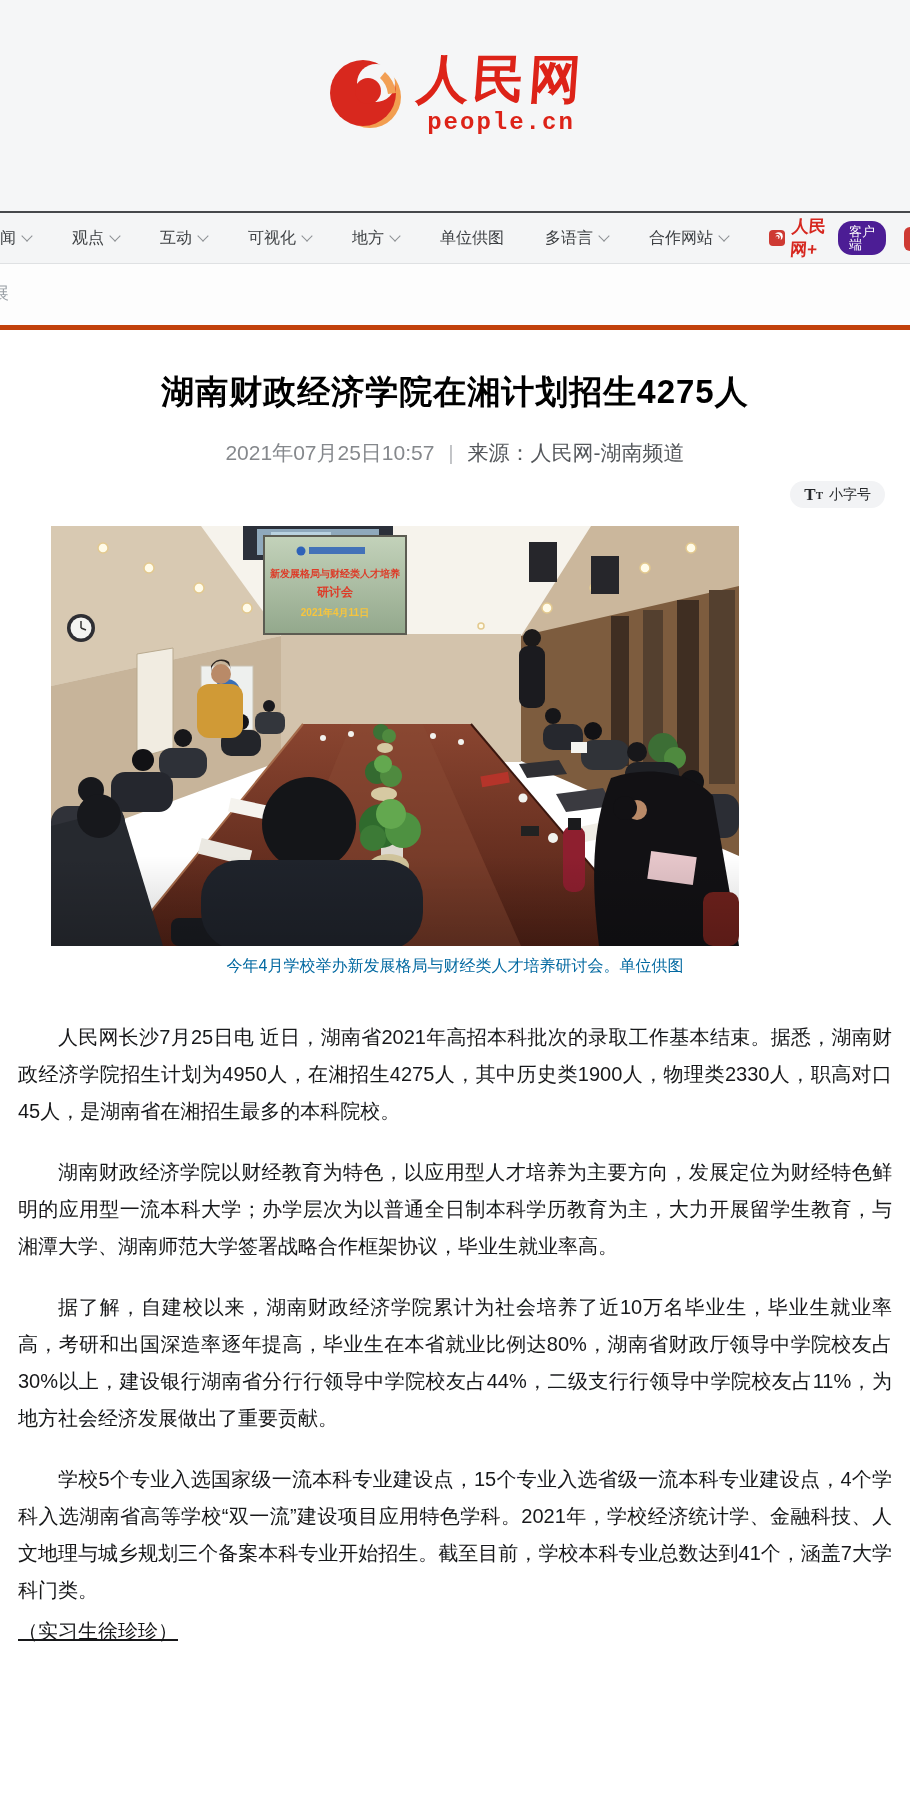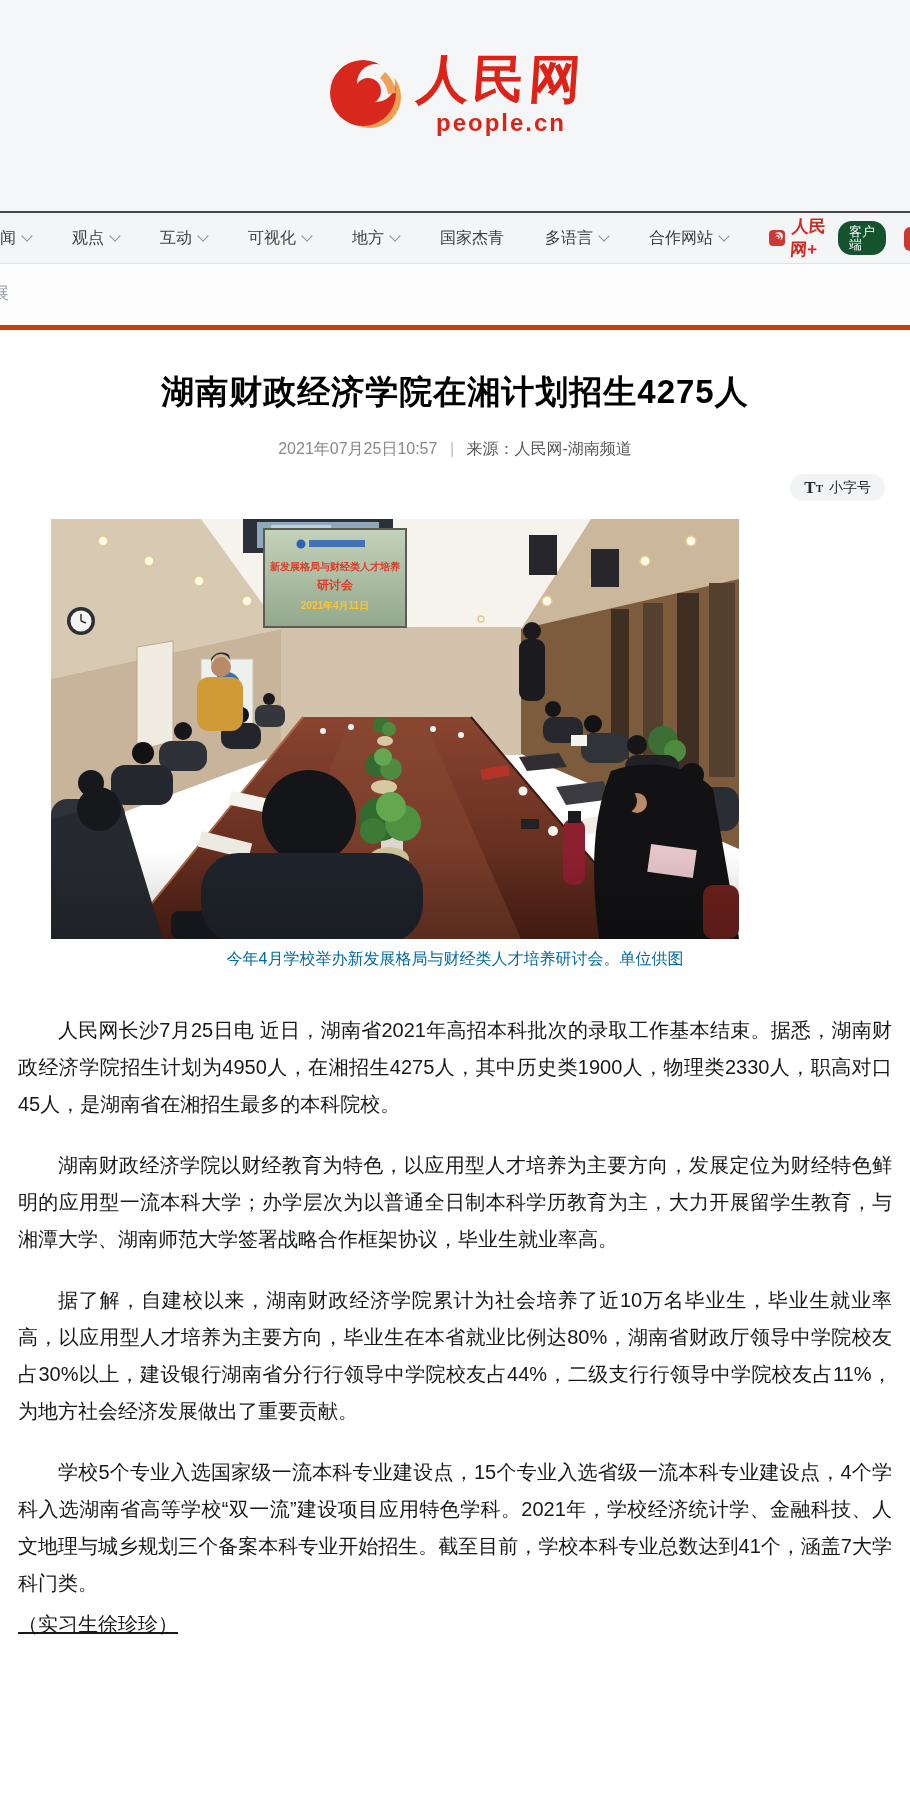--- a/index.html
+++ b/index.html
@@ -7,42 +7,42 @@
     width:910px;height:1800px;overflow:hidden;background:#ffffff;
     font-family:"Liberation Sans",sans-serif;position:relative;
   }
   
   .header{background:#f5f6f7;height:211px;position:relative;}
   .logo{position:absolute;left:50%;top:52px;transform:translateX(-50%);
         display:flex;align-items:center;gap:8px;cursor:pointer;}
   .logo-text{display:flex;flex-direction:column;align-items:center;}
   .logo-cn{font-size:52px;font-weight:700;color:#dd2318;line-height:1.05;
            letter-spacing:4px;transform:skewX(-4deg);}
-  .logo-en{font-size:24px;font-weight:700;color:#dd2318;letter-spacing:2px;margin-top:2px;}
+  .logo-en{font-size:24px;font-weight:700;color:#dd2318;letter-spacing:2px;margin-top:2px;font-family:Liberation Mono, monospace;}
   
   .navbar{background:#f4f5f6;border-top:2px solid #46484b;border-bottom:1px solid #dfe1e3;
           height:50px;display:flex;align-items:center;padding:0 24px 0 0;position:relative;}
   .nav-item{color:#3d4043;font-size:16px;margin-right:41px;white-space:nowrap;cursor:pointer;}
   .chev{display:inline-block;width:7px;height:7px;border-right:1.5px solid #8d9094;
         border-bottom:1.5px solid #8d9094;transform:rotate(45deg);margin-left:7px;
         vertical-align:3px;}
   .client-badge{margin-left:auto;display:flex;align-items:center;gap:6px;cursor:pointer;}
   .badge-brand{color:#d6271f;font-weight:700;font-size:17px;transform:skewX(-4deg);}
-  .badge-pill{background:#14532d;color:#fff;font-size:13px;padding:4px 11px;
+  .badge-pill{background:#4c1d95;color:#fff;font-size:13px;padding:4px 11px;
               border-radius:14px;line-height:1;}
   .edge-sliver{position:absolute;right:-6px;top:14px;width:12px;height:24px;
                background:#ce3a33;border-radius:6px;}
   
   .gap{height:61px;position:relative;background:#fdfdfd;}
   .stray{position:absolute;left:-8px;top:18px;color:#9aa0a6;font-size:17px;}
   
   .article{border-top:5px solid #c2410c;}
   .title{text-align:center;font-size:33px;font-weight:700;color:#000;
          margin:40px 40px 0;letter-spacing:1px;}
-  .meta{text-align:center;margin-top:24px;font-size:16px;color:#85888c;}
+  .meta{text-align:center;margin-top:24px;font-size:21px;color:#85888c;}
   .meta .sep{margin:0 8px;color:#b9bcbf;}
   .meta .src{color:#55585c;}
   .tools{display:flex;justify-content:flex-end;padding-right:25px;margin-top:14px;}
   .font-pill{background:#f2f3f5;border-radius:15px;height:27px;padding:0 14px;
              display:flex;align-items:center;font-size:14px;color:#26282b;cursor:pointer;}
   .font-pill .T1{font-family:"Liberation Serif",serif;font-weight:700;font-size:17px;}
   .font-pill .T2{font-family:"Liberation Serif",serif;font-weight:700;font-size:11px;margin-right:6px;}
   .photo-wrap{width:808px;margin:18px auto 0;line-height:0;}
   .caption{text-align:center;font-size:16px;color:#0369a1;margin-top:9px;line-height:22px;}
   .body{padding:0 18px;margin-top:42px;}
@@ -68,21 +68,21 @@
     </div>
   </div>
 </div>
 
 <div class="navbar">
   <span class="nav-item"><span>闻</span><span class="chev"></span></span>
   <span class="nav-item"><span>观点</span><span class="chev"></span></span>
   <span class="nav-item"><span>互动</span><span class="chev"></span></span>
   <span class="nav-item"><span>可视化</span><span class="chev"></span></span>
   <span class="nav-item"><span>地方</span><span class="chev"></span></span>
-  <span class="nav-item"><span>国家杰青</span></span>
+  <span class="nav-item"><span>单位供图</span></span>
   <span class="nav-item"><span>多语言</span><span class="chev"></span></span>
   <span class="nav-item"><span>合作网站</span><span class="chev"></span></span>
 
   <span class="client-badge">
     <svg width="24" height="24" viewBox="0 0 24 24">
       <rect x="0" y="0" width="24" height="24" rx="6" fill="#ce3a33"></rect>
       <circle cx="14.5" cy="9.5" r="6" fill="#ffffff"></circle>
       <circle cx="11.5" cy="12" r="6.5" fill="#ce3a33"></circle>
       <circle cx="13" cy="10.5" r="3" fill="#ffffff"></circle>
       <circle cx="12" cy="11.5" r="2" fill="#ce3a33"></circle>
@@ -284,17 +284,17 @@
 
       <rect x="0" y="330" width="688" height="90" fill="url(#vig)"></rect>
     </svg>
   </div>
 
   <div class="caption">今年4月学校举办新发展格局与财经类人才培养研讨会。单位供图</div>
 
   <div class="body">
     <p>人民网长沙7月25日电 近日，湖南省2021年高招本科批次的录取工作基本结束。据悉，湖南财政经济学院招生计划为4950人，在湘招生4275人，其中历史类1900人，物理类2330人，职高对口45人，是湖南省在湘招生最多的本科院校。</p>
     <p>湖南财政经济学院以财经教育为特色，以应用型人才培养为主要方向，发展定位为财经特色鲜明的应用型一流本科大学；办学层次为以普通全日制本科学历教育为主，大力开展留学生教育，与湘潭大学、湖南师范大学签署战略合作框架协议，毕业生就业率高。</p>
-    <p>据了解，自建校以来，湖南财政经济学院累计为社会培养了近10万名毕业生，毕业生就业率高，以应用型人才培养为主要方向，毕业生在本省就业比例达80%，湖南省财政厅领导中学院校友占30%以上，建设银行湖南省分行行领导中学院校友占44%，二级支行行领导中学院校友占11%，为地方社会经济发展做出了重要贡献。</p>
+    <p>据了解，自建校以来，湖南财政经济学院累计为社会培养了近10万名毕业生，毕业生就业率高，考研和出国深造率逐年提高，毕业生在本省就业比例达80%，湖南省财政厅领导中学院校友占30%以上，建设银行湖南省分行行领导中学院校友占44%，二级支行行领导中学院校友占11%，为地方社会经济发展做出了重要贡献。</p>
     <p>学校5个专业入选国家级一流本科专业建设点，15个专业入选省级一流本科专业建设点，4个学科入选湖南省高等学校“双一流”建设项目应用特色学科。2021年，学校经济统计学、金融科技、人文地理与城乡规划三个备案本科专业开始招生。截至目前，学校本科专业总数达到41个，涵盖7大学科门类。</p>
     <p class="signoff">（实习生徐珍珍）</p>
   </div>
 </div>
 
 </body></html>

